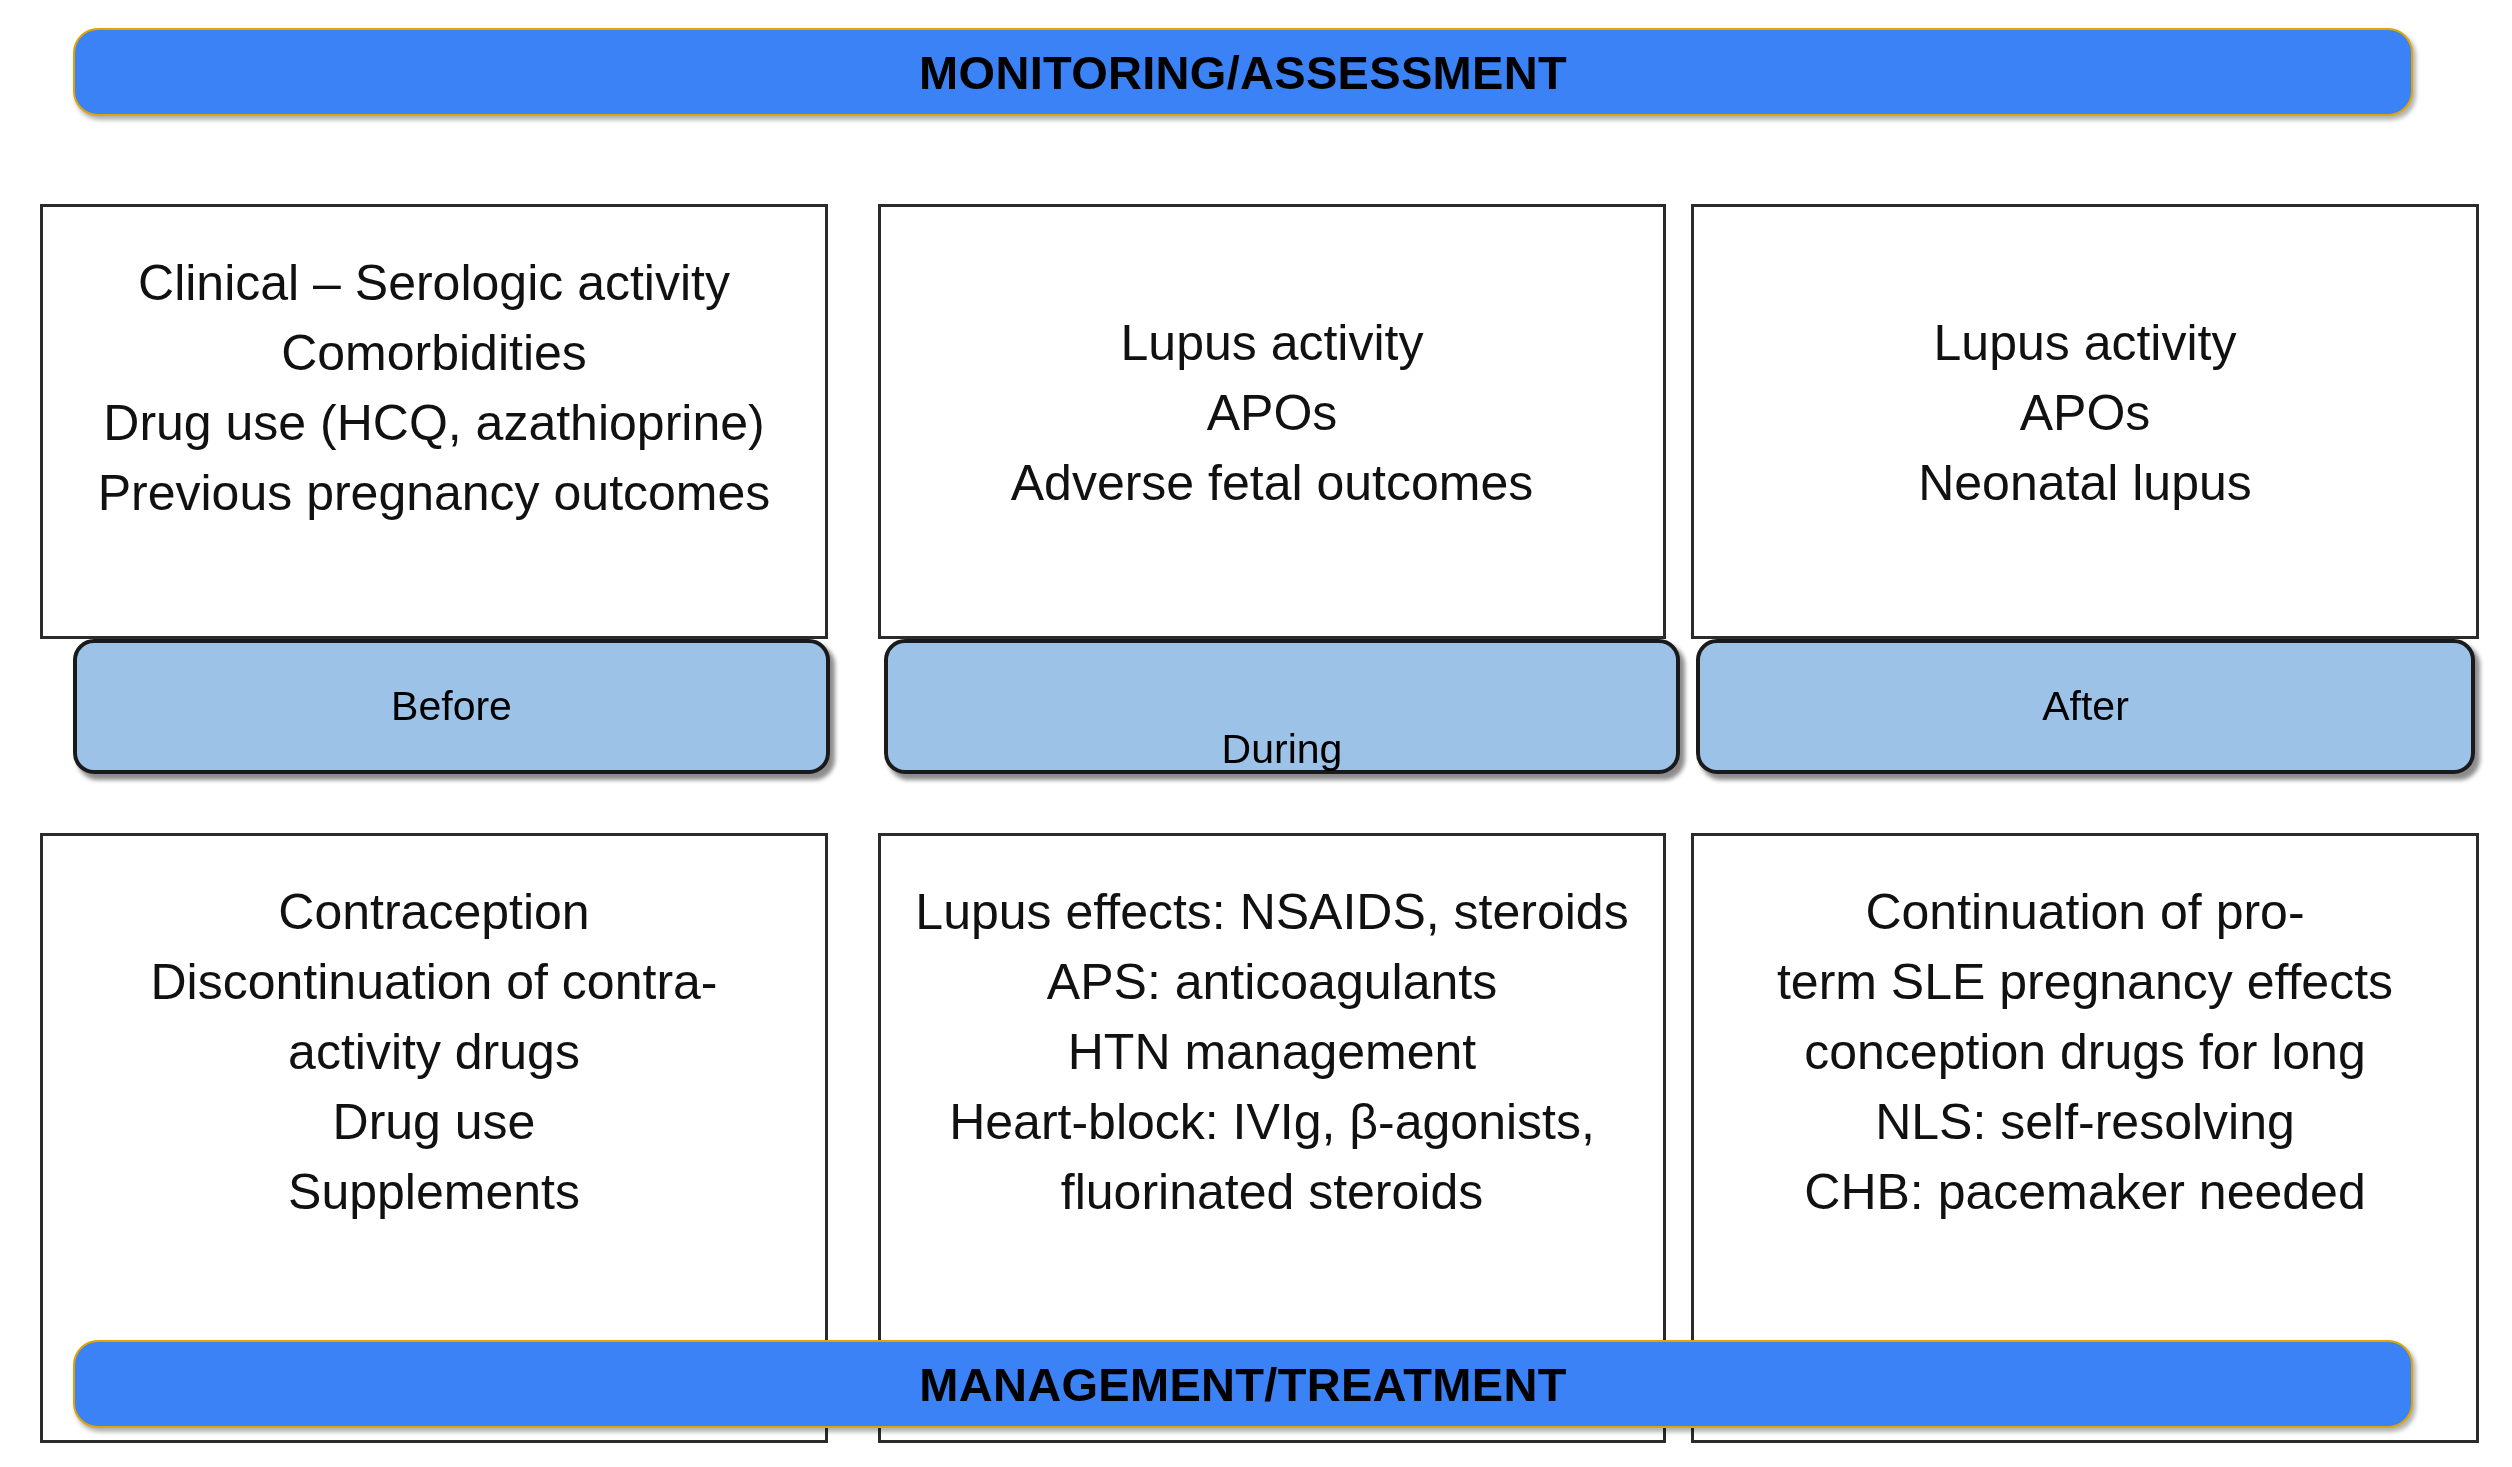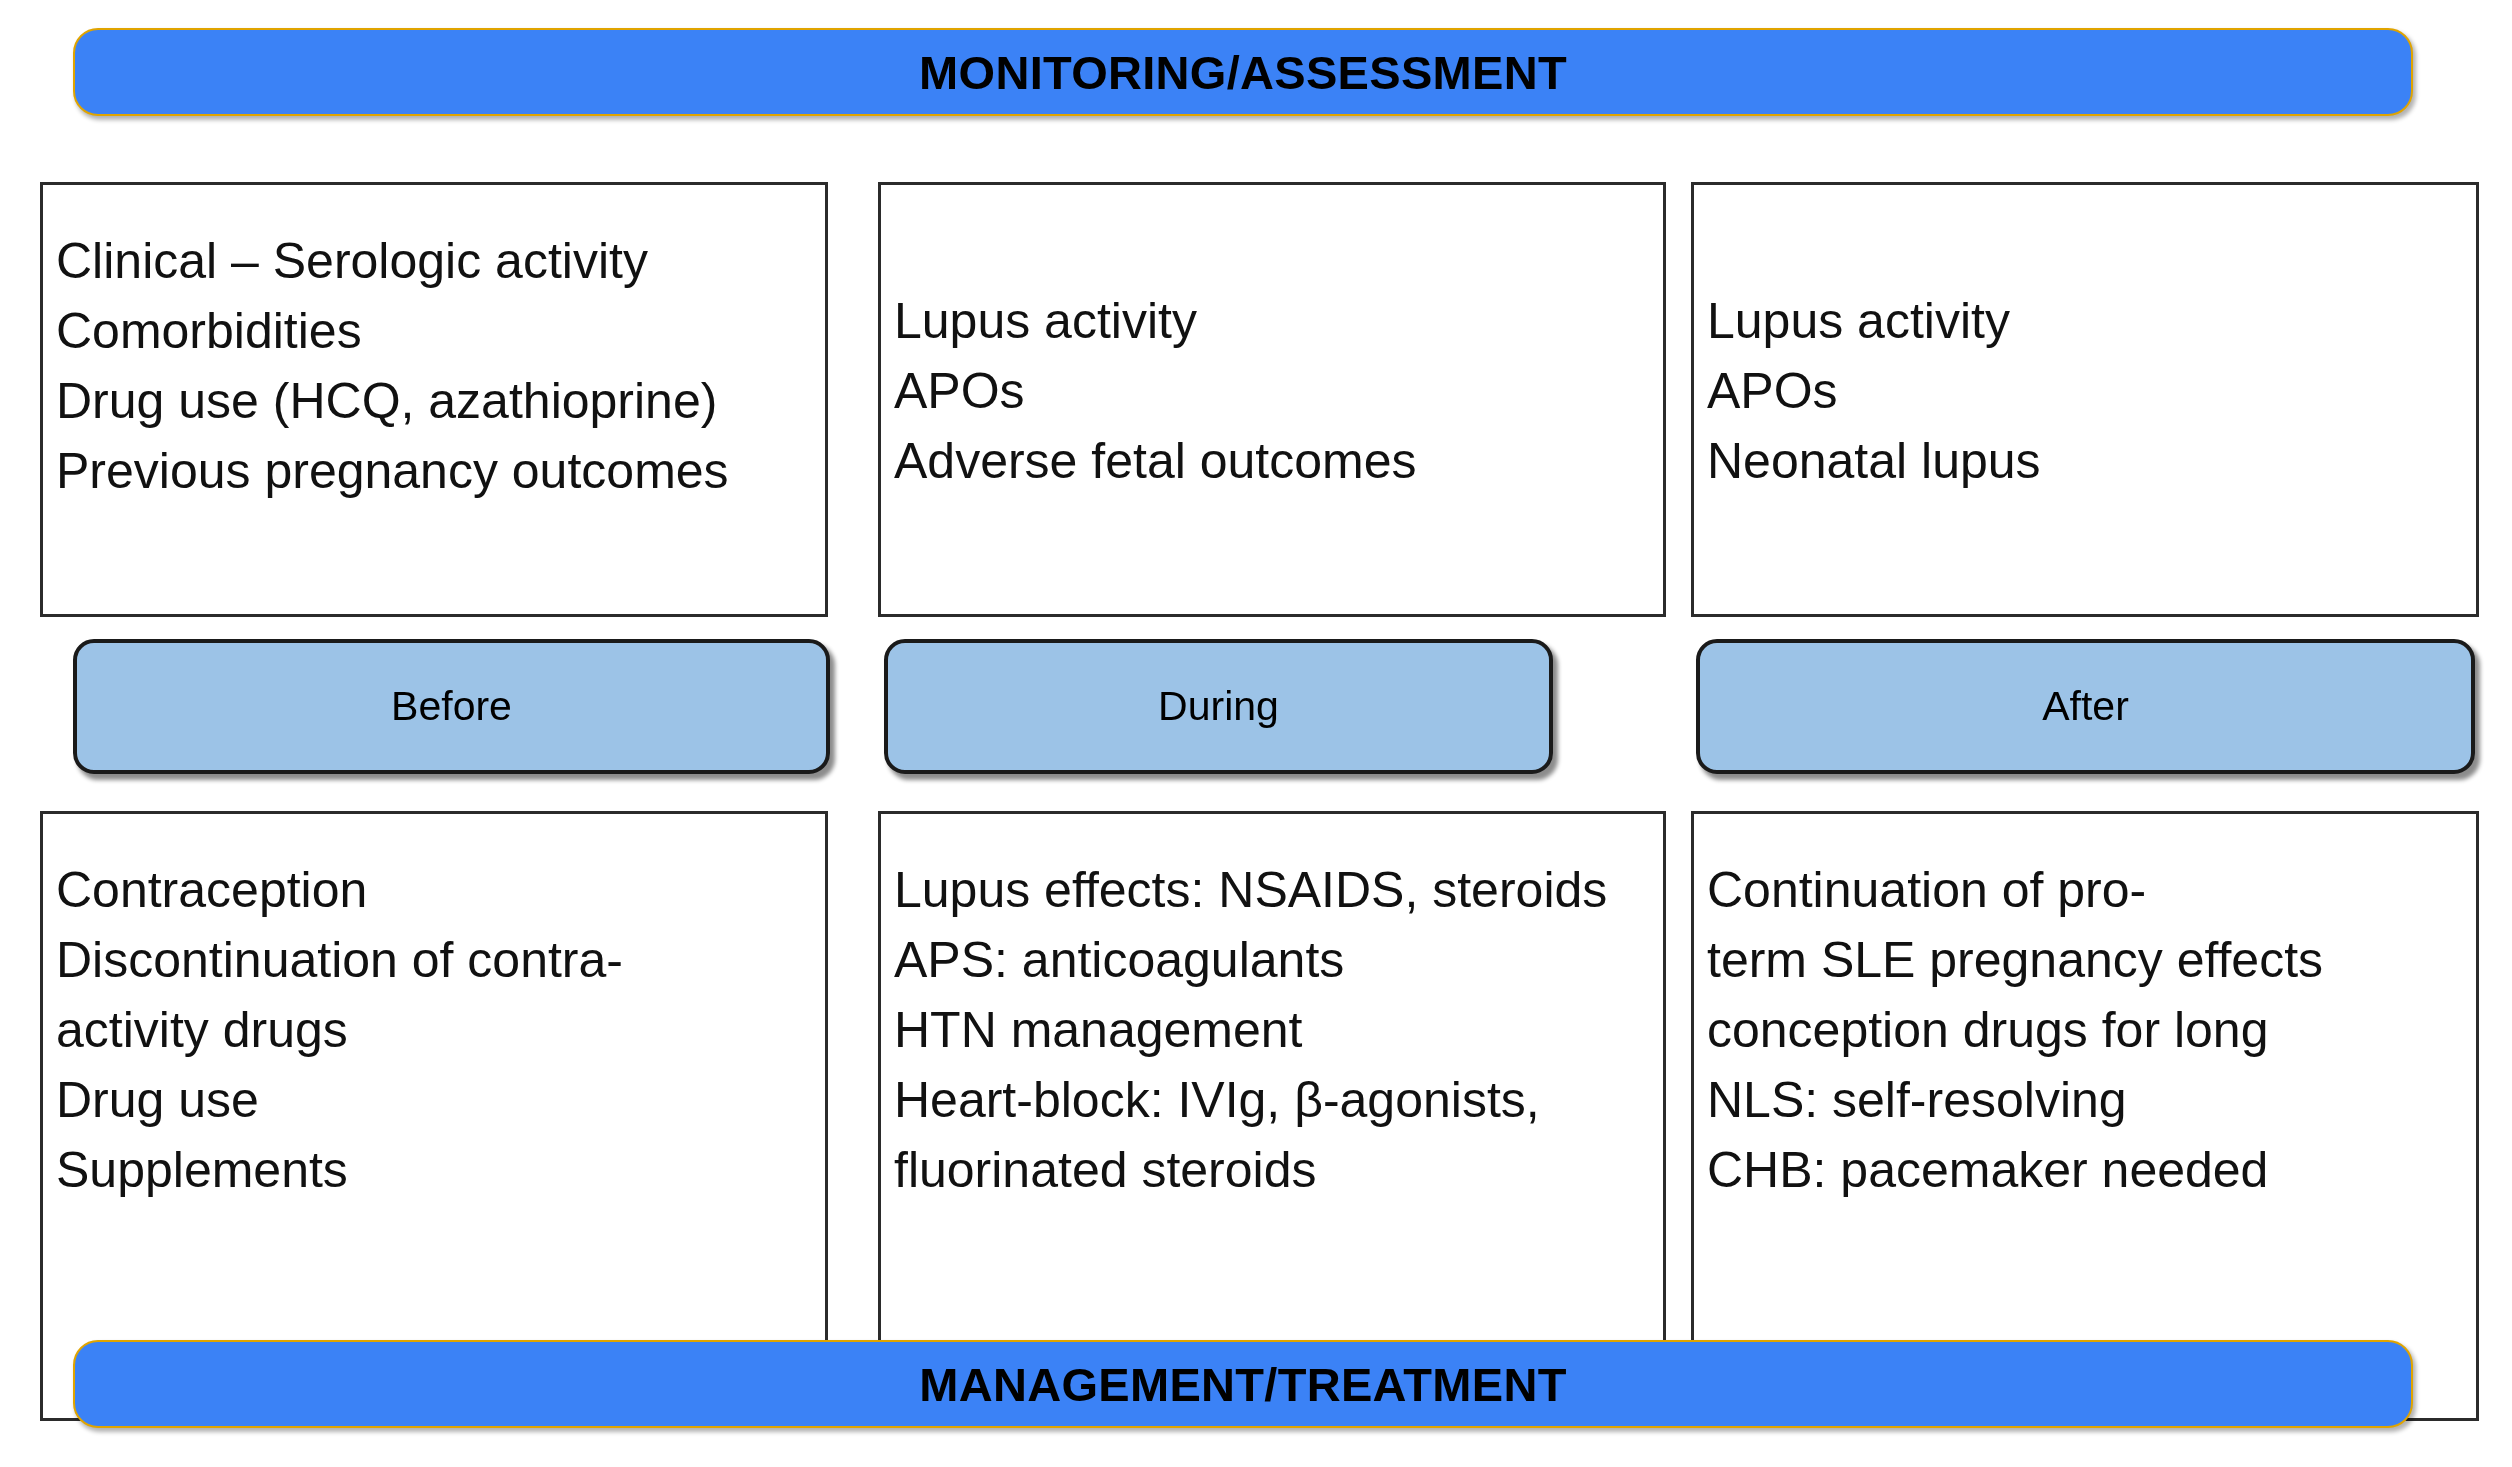--- a/index.html
+++ b/index.html
@@ -58,24 +58,26 @@
   .col-1 { left: 40px; }
   .col-2 { left: 878px; }
   .col-3 { left: 1691px; }
 
   
   .textbox {
     position: absolute;
     background: #ffffff;
     border: 3.8px solid #2b2b2b;
     box-sizing: border-box;
+    text-align: center;
     padding: 0 13px;
     font-size: 50px;
     line-height: 70px;
     color: #111111;
+    margin-top: 22px;
   }
   .box-top {
     top: 182px;
     height: 435px;
   }
   .box-bottom {
     top: 811px;
     height: 610px;
   }
   .box-inner {
@@ -99,21 +101,21 @@
     background: #9CC3E7;
     border: 4.7px solid #1a1a1a;
     border-radius: 21px;
     box-sizing: border-box;
     display: flex;
     align-items: center;
     justify-content: center;
     box-shadow: 4.7px 5.6px 4.7px rgba(0,0,0,0.45);
   }
   .pill-1 { left: 73px;   width: 757px; }
-  .pill-2 { left: 884px;  width: 669px; }
+  .pill-2 { left: 884px;  width: 796px; align-items: flex-end; }
   .pill-3 { left: 1696px; width: 779px; }
 
   .pill-label {
     font-size: 41px;
     font-weight: normal;
     color: #000000;
     line-height: 1;
   }
 </style>
 </head>

